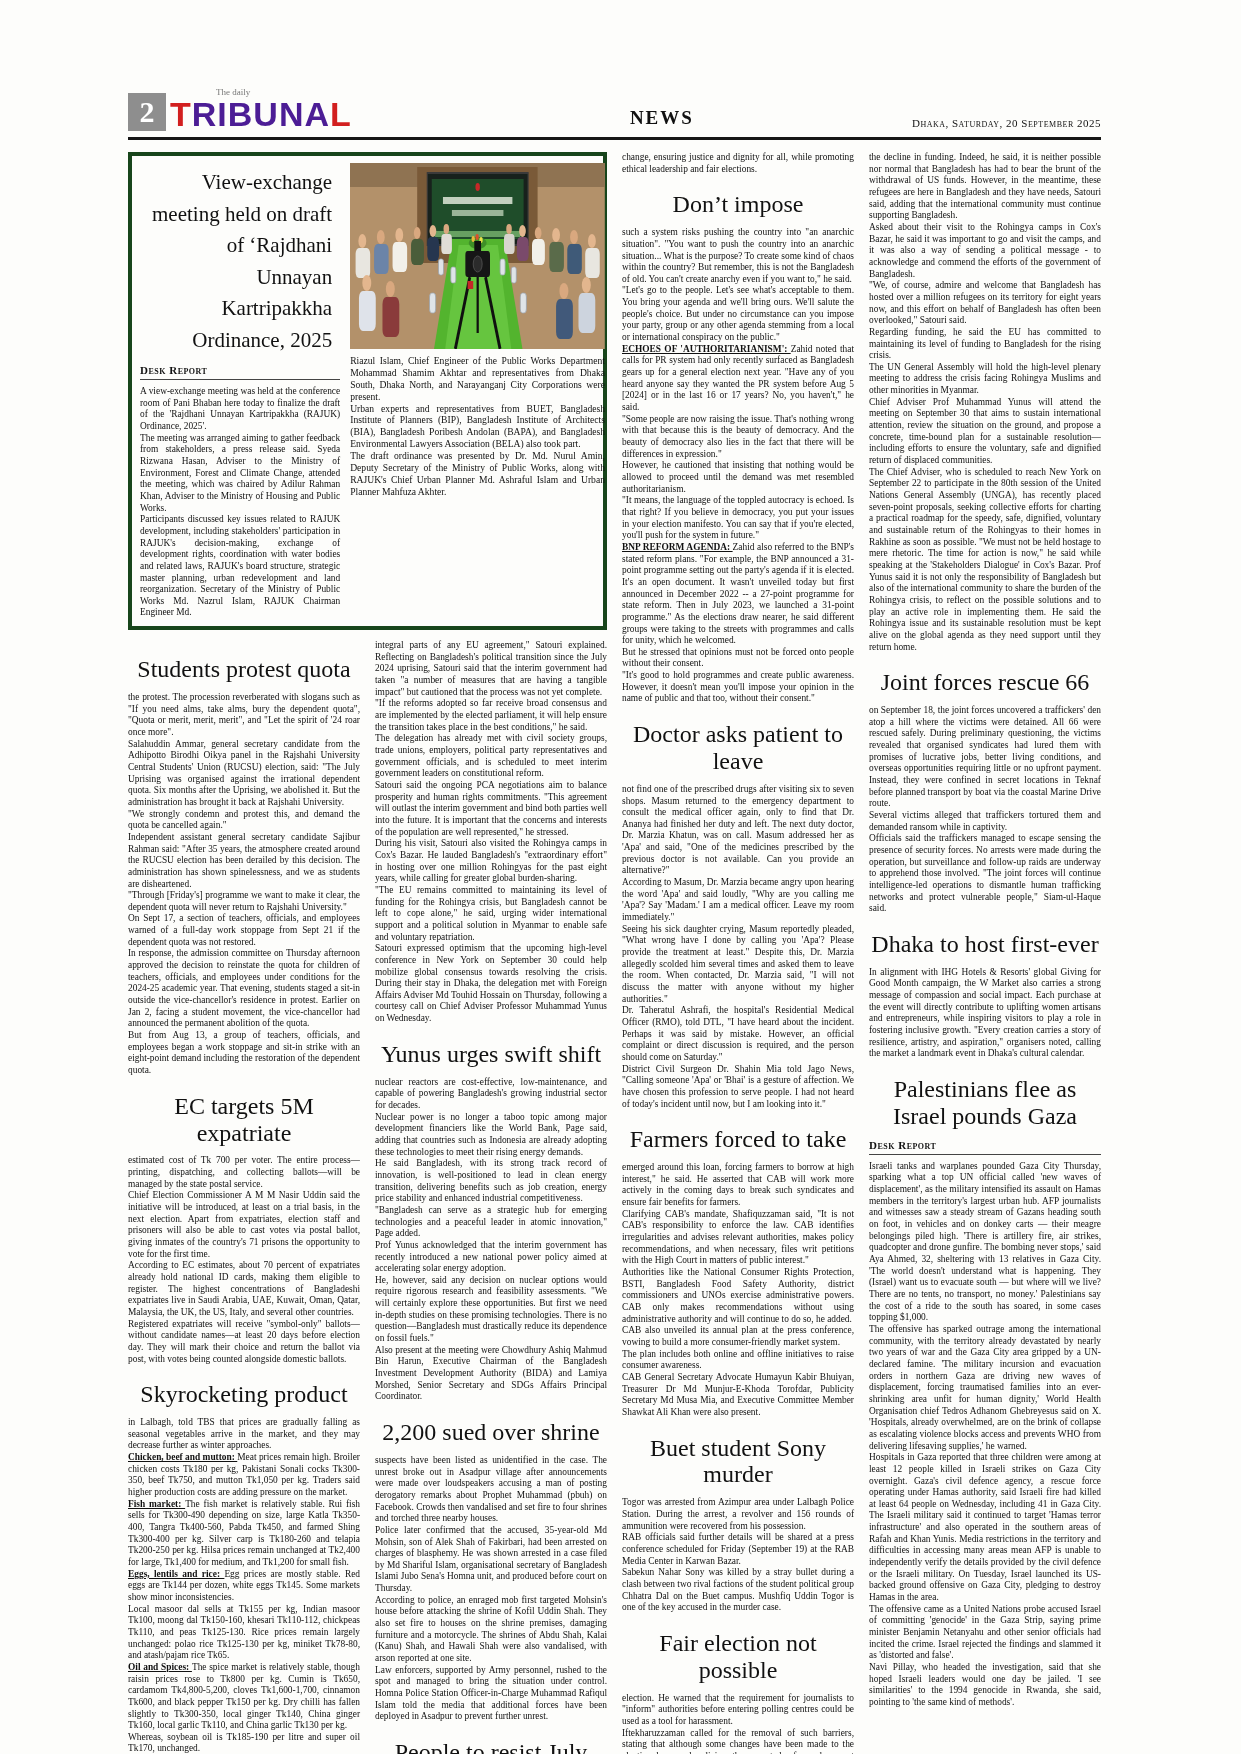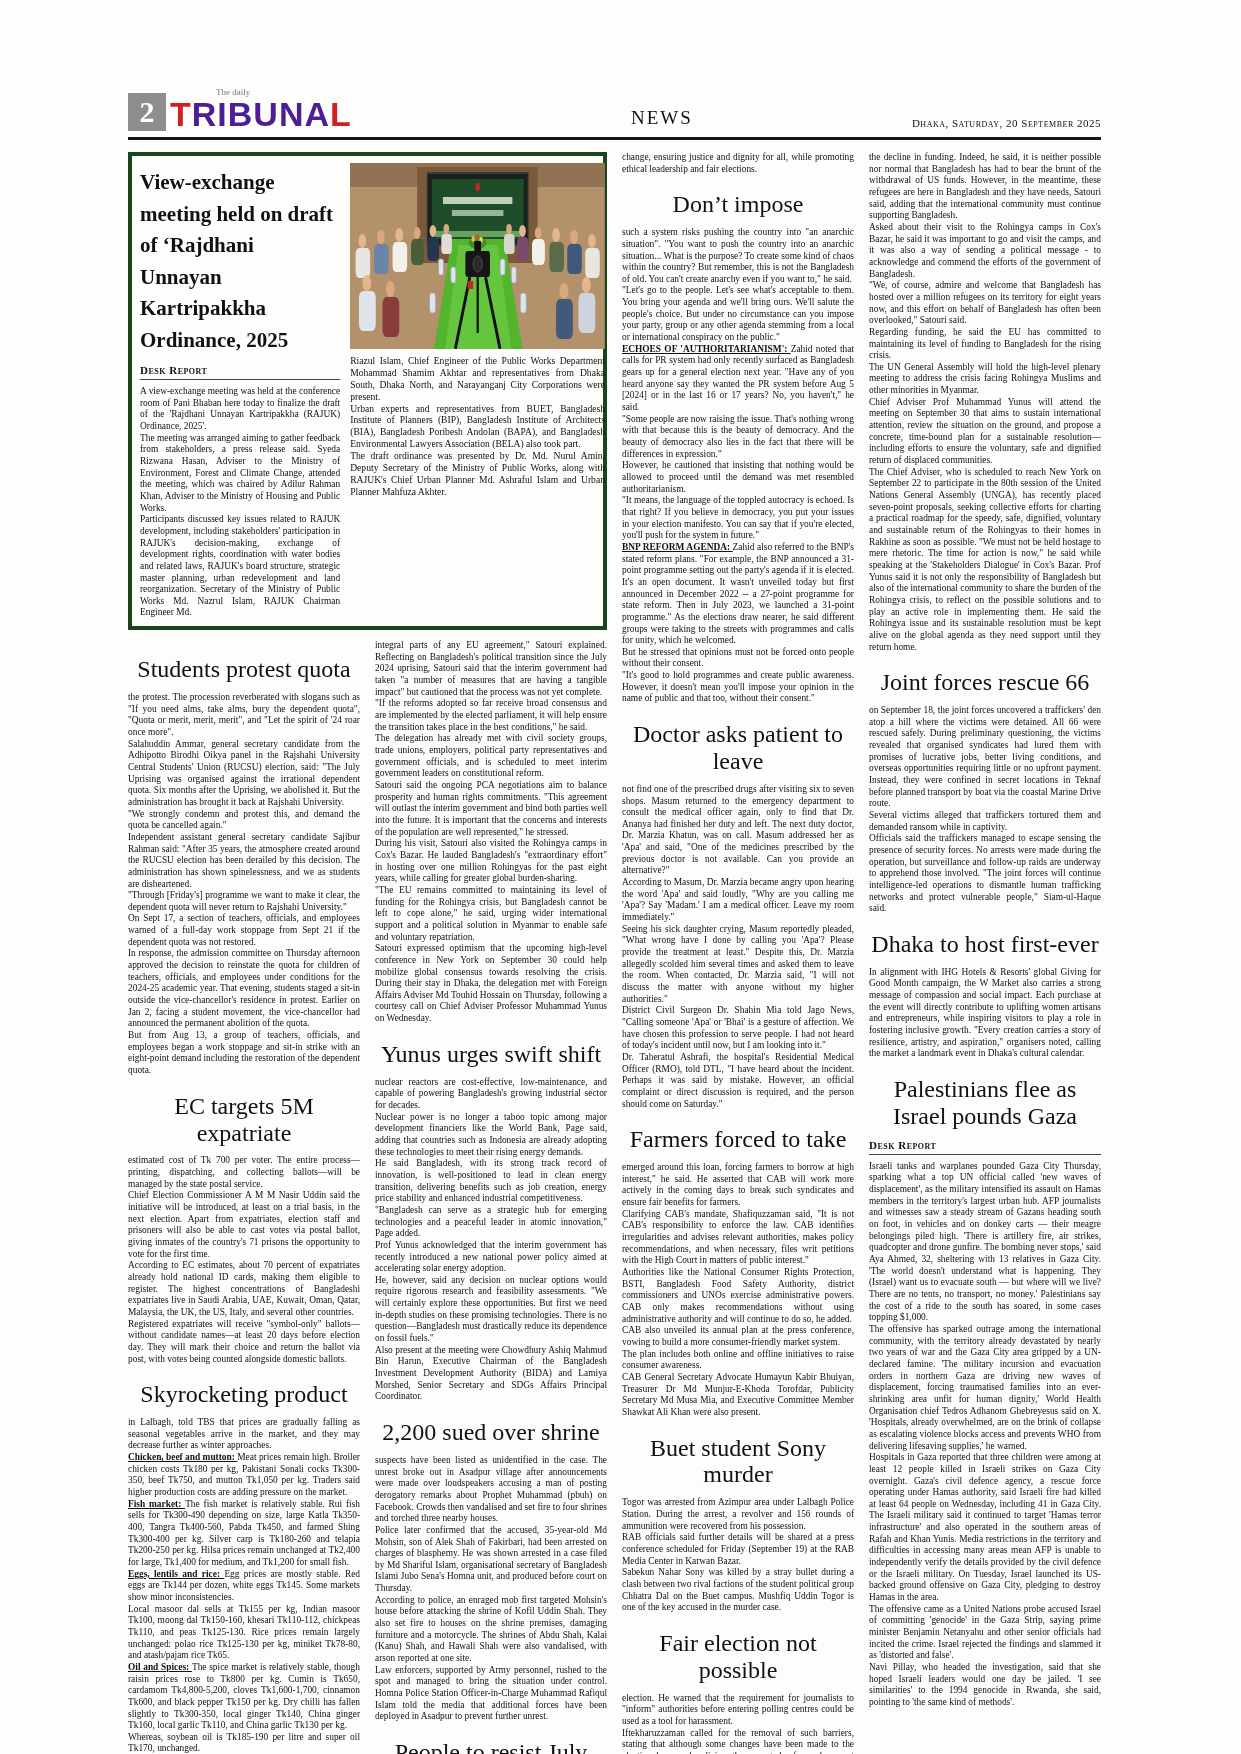--- a/index.html
+++ b/index.html
@@ -8,34 +8,34 @@
   .sheet{padding:88px 140px 0 128px;}
   
   .masthead{display:flex;align-items:flex-end;justify-content:space-between;border-bottom:3px solid #161616;padding-bottom:6px;}
   .brandwrap{display:flex;align-items:flex-end;gap:4px;}
   .pagenum{width:38px;height:38px;background:#8e8e8e;color:#fff;font-family:"Liberation Serif",serif;
            font-size:30px;font-weight:bold;display:flex;align-items:center;justify-content:center;}
   .brandtxt{line-height:1;}
   .brand-small{font-family:Liberation Serif, serif;font-size:9px;color:#777;margin-left:46px;display:block;}
   .brand-big{font-family:"Liberation Sans",sans-serif;font-weight:bold;font-size:34px;letter-spacing:1px;}
   .red{color:#d21f1f;} .blk{color:#4c1d95;}
-  .section-title{font-size:19px;font-weight:normal;letter-spacing:2px;margin:0 0 2px 60px;}
+  .section-title{font-size:19px;font-weight:bold;letter-spacing:2px;margin:0 0 2px 60px;}
   .issue-date{font-size:11px;font-variant:small-caps;letter-spacing:.5px;margin-bottom:2px;}
   
   .content{display:grid;grid-template-columns:repeat(4,1fr);column-gap:15px;margin-top:12px;}
   .lead-box{grid-column:1/3;grid-row:1;border:3px solid #18451b;box-shadow:inset 0 0 0 1px #18451b;
             padding:8px 9px;display:grid;grid-template-columns:44% 56%;column-gap:10px;margin-bottom:10px;align-self:start;}
   .ncol{min-width:0;}
   .c1{grid-column:1;grid-row:2;} .c2{grid-column:2;grid-row:2;}
   .c3{grid-column:3;grid-row:1/3;} .c4{grid-column:4;grid-row:1/3;}
   
   p.body{margin:0;font-size:9.4px;line-height:1.24;text-align:justify;}
   p.body b{font-weight:bold;text-decoration:underline;}
   h2.head{font-size:24px;font-weight:normal;text-align:center;margin:16px 0 9px;line-height:1.12;}
-  .lead-left h1{font-size:21px;font-weight:bold;text-align:left;line-height:1.5;margin:4px 0 8px;}
+  .lead-left h1{font-size:21px;font-weight:normal;text-align:right;line-height:1.5;margin:4px 8px 8px;}
   .byline{font-size:11px;font-weight:bold;font-variant:small-caps;letter-spacing:.5px;
           border-bottom:1px solid #444;padding-bottom:3px;margin:0 0 6px;}
   .photo{width:100%;height:186px;display:block;margin-bottom:6px;}
   .lead-right p.body{font-size:9.6px;}
 </style>
 </head>
 <body>
 
 <div class="page">
   <div class="sheet">
@@ -222,22 +222,22 @@
             <p class="body">"It means, the language of the toppled autocracy is echoed. Is that right? If you believe in democracy, you put your issues in your election manifesto. You can say that if you're elected, you'll push for the system in future."</p>
             <p class="body"><b>BNP REFORM AGENDA: </b>Zahid also referred to the BNP's stated reform plans. "For example, the BNP announced a 31-point programme setting out the party's agenda if it is elected. It's an open document. It wasn't unveiled today but first announced in December 2022 -- a 27-point programme for state reform. Then in July 2023, we launched a 31-point programme." As the elections draw nearer, he said different groups were taking to the streets with programmes and calls for unity, which he welcomed.</p>
             <p class="body">But he stressed that opinions must not be forced onto people without their consent.</p>
             <p class="body">"It's good to hold programmes and create public awareness. However, it doesn't mean you'll impose your opinion in the name of public and that too, without their consent."</p>
           </section>
           <section>
             <h2 class="head">Doctor asks patient to leave</h2>
             <p class="body">not find one of the prescribed drugs after visiting six to seven shops. Masum returned to the emergency department to consult the medical officer again, only to find that Dr. Ananya had finished her duty and left. The next duty doctor, Dr. Marzia Khatun, was on call. Masum addressed her as 'Apa' and said, "One of the medicines prescribed by the previous doctor is not available. Can you provide an alternative?"</p>
             <p class="body">According to Masum, Dr. Marzia became angry upon hearing the word 'Apa' and said loudly, "Why are you calling me 'Apa'? Say 'Madam.' I am a medical officer. Leave my room immediately."</p>
             <p class="body">Seeing his sick daughter crying, Masum reportedly pleaded, "What wrong have I done by calling you 'Apa'? Please provide the treatment at least." Despite this, Dr. Marzia allegedly scolded him several times and asked them to leave the room. When contacted, Dr. Marzia said, "I will not discuss the matter with anyone without my higher authorities."</p>
+            <p class="body">Dr. Taheratul Ashrafi, the hospital's Residential Medical Officer (RMO), told DTL, "I have heard about the incident. Perhaps it was said by mistake. However, an official complaint or direct discussion is required, and the person should come on Saturday."</p>
             <p class="body">District Civil Surgeon Dr. Shahin Mia told Jago News, "Calling someone 'Apa' or 'Bhai' is a gesture of affection. We have chosen this profession to serve people. I had not heard of today's incident until now, but I am looking into it."</p>
-            <p class="body">Dr. Taheratul Ashrafi, the hospital's Residential Medical Officer (RMO), told DTL, "I have heard about the incident. Perhaps it was said by mistake. However, an official complaint or direct discussion is required, and the person should come on Saturday."</p>
           </section>
           <section>
             <h2 class="head">Farmers forced to take</h2>
             <p class="body">emerged around this loan, forcing farmers to borrow at high interest," he said. He asserted that CAB will work more actively in the coming days to break such syndicates and ensure fair benefits for farmers.</p>
             <p class="body">Clarifying CAB's mandate, Shafiquzzaman said, "It is not CAB's responsibility to enforce the law. CAB identifies irregularities and advises relevant authorities, makes policy recommendations, and when necessary, files writ petitions with the High Court in matters of public interest."</p>
             <p class="body">Authorities like the National Consumer Rights Protection, BSTI, Bangladesh Food Safety Authority, district commissioners and UNOs exercise administrative powers. CAB only makes recommendations without using administrative authority and will continue to do so, he added.</p>
             <p class="body">CAB also unveiled its annual plan at the press conference, vowing to build a more consumer-friendly market system.</p>
             <p class="body">The plan includes both online and offline initiatives to raise consumer awareness.</p>
             <p class="body">CAB General Secretary Advocate Humayun Kabir Bhuiyan, Treasurer Dr Md Munjur-E-Khoda Torofdar, Publicity Secretary Md Musa Mia, and Executive Committee Member Shawkat Ali Khan were also present.</p>
           </section>

